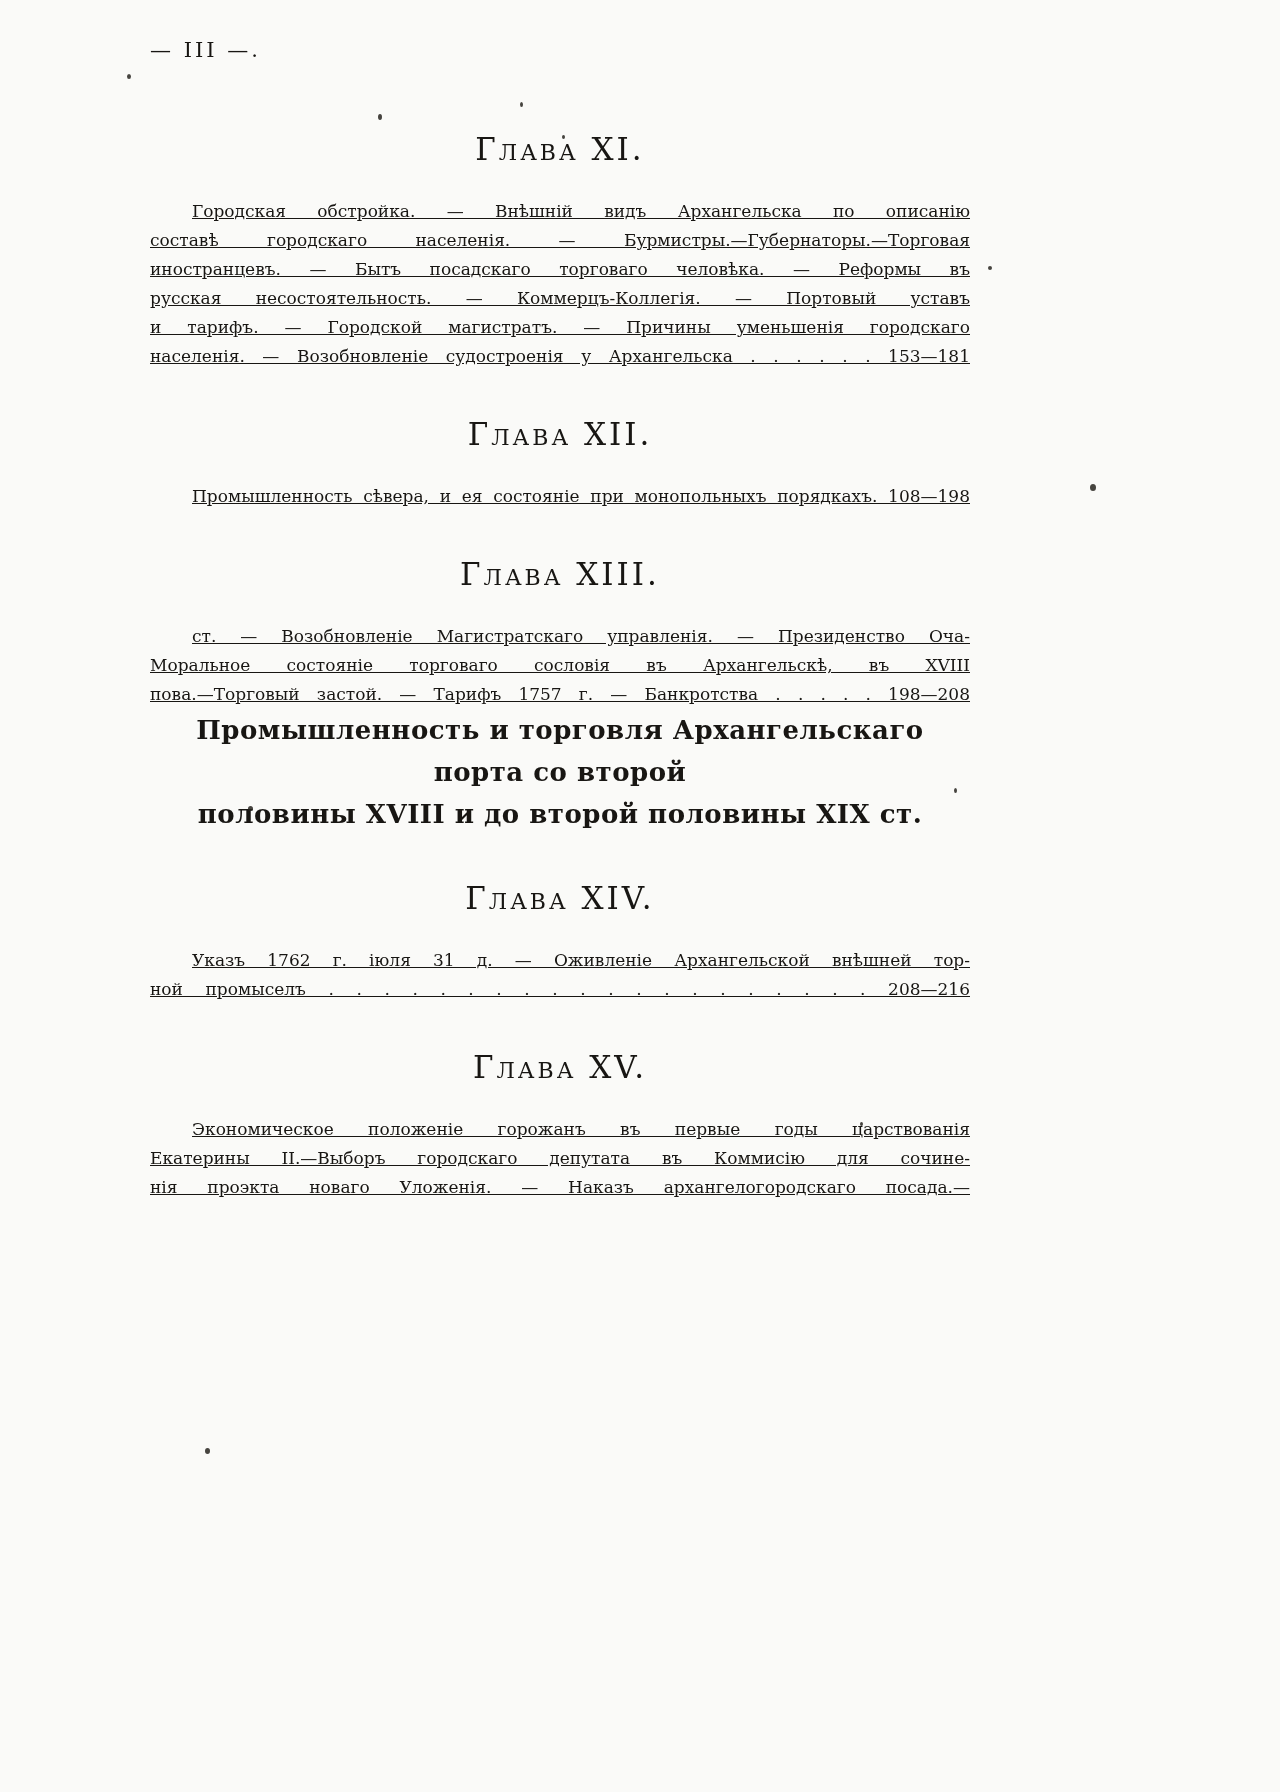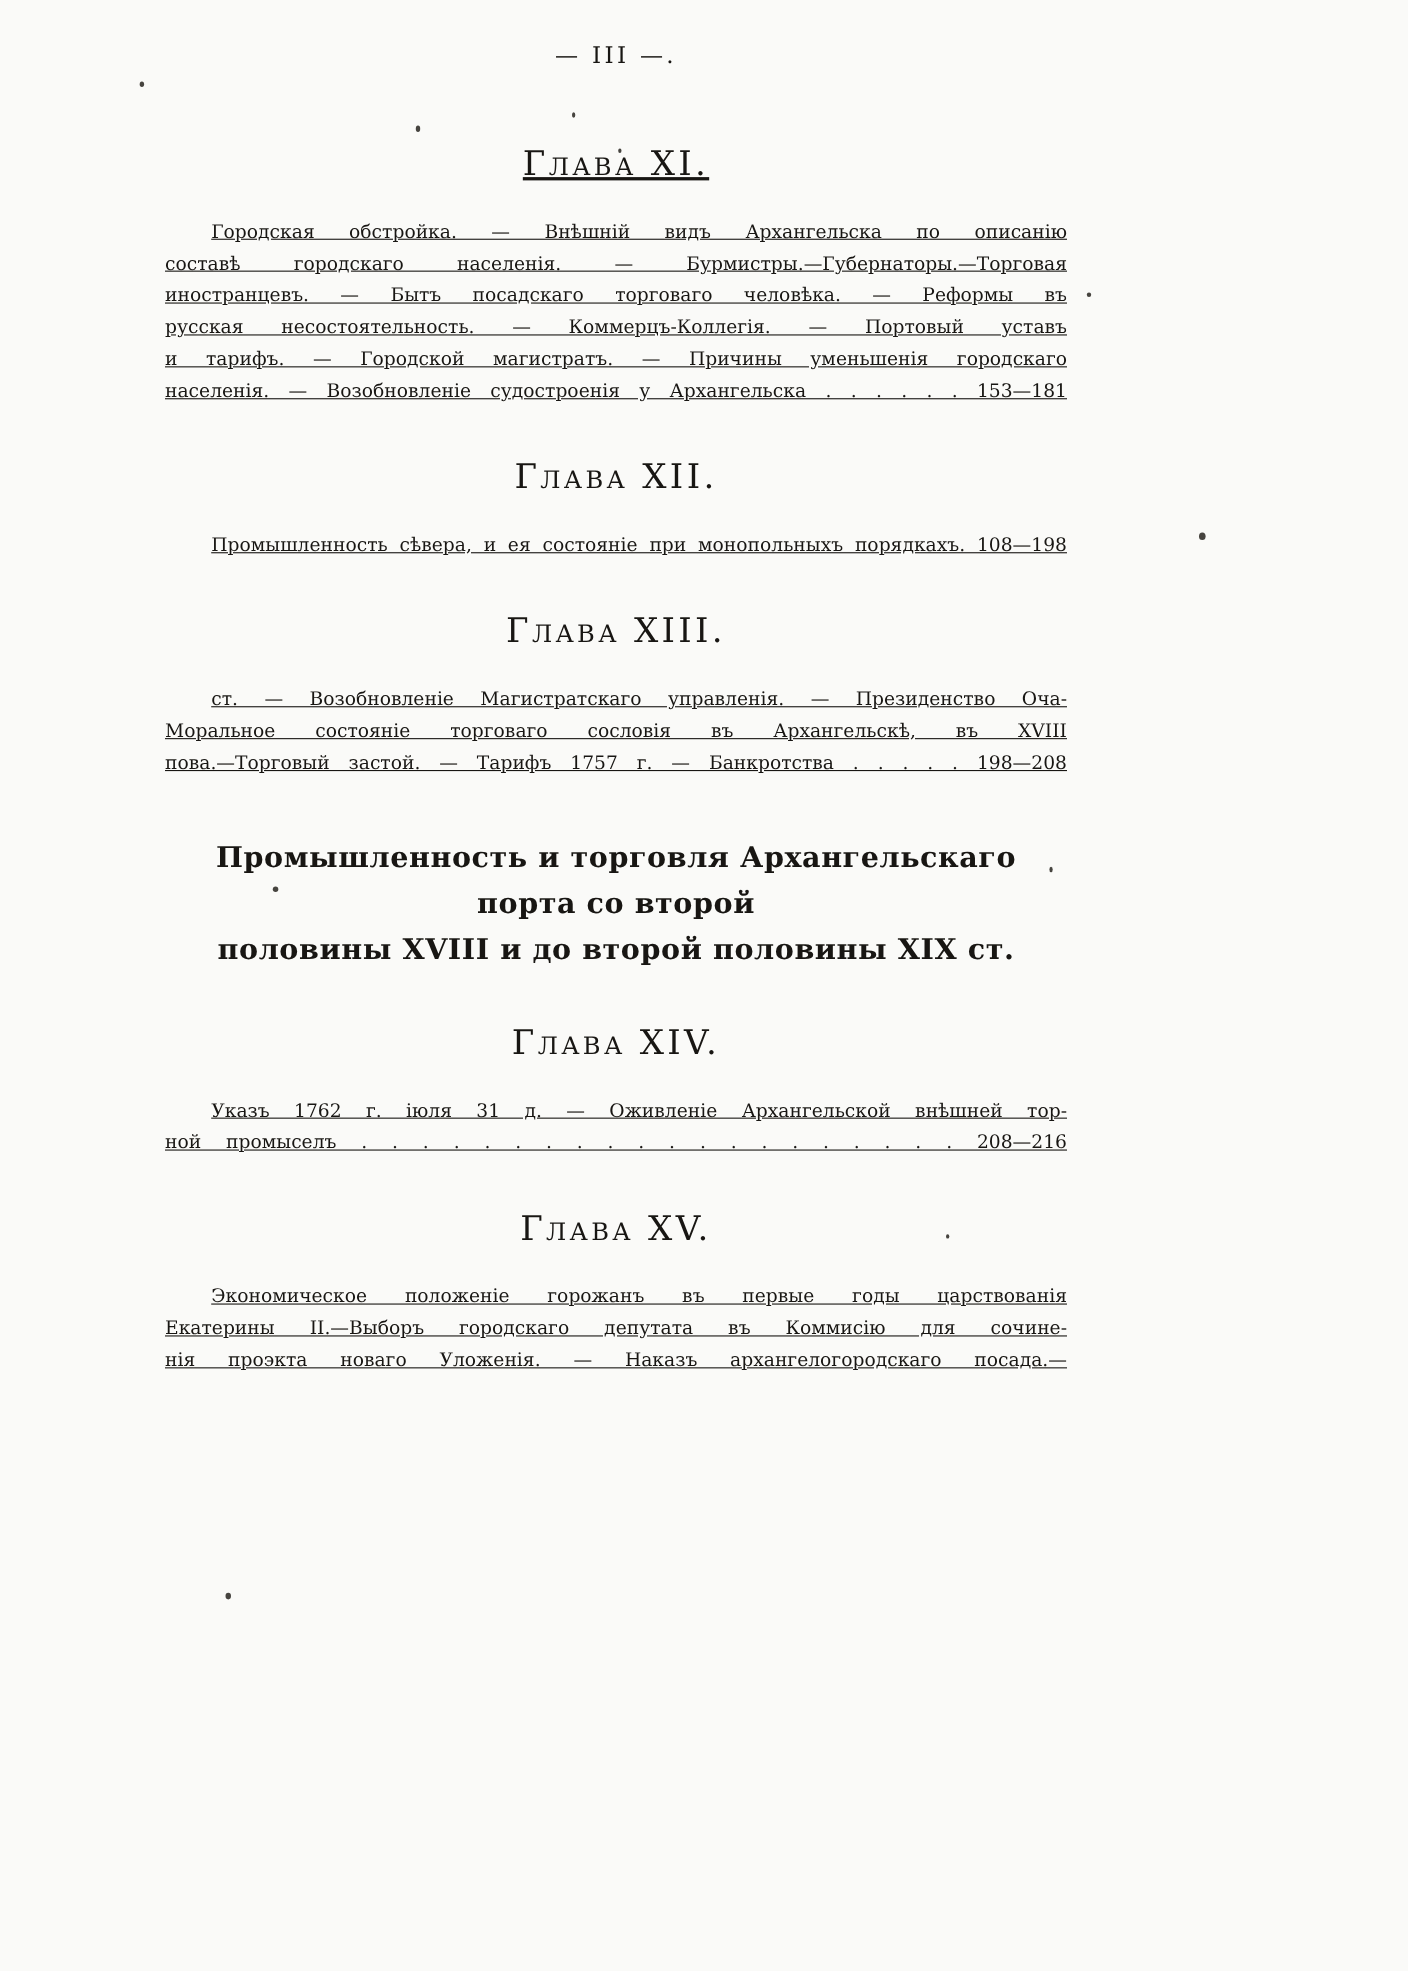--- a/index.html
+++ b/index.html
@@ -10,53 +10,52 @@
     font-family: "DejaVu Serif", serif;
     position: relative;
     overflow: hidden;
   }
   .page-column {
     position: absolute;
     left: 150px; top: 38px;
     width: 820px;
   }
   .page-number {
-    text-align: center;
+    text-align: left;
     font-size: 21px;
     letter-spacing: 3px;
   }
   h1, h2 { margin: 0; padding: 0; }
   .chapter-heading {
     font-variant: small-caps;
     font-weight: normal;
     text-align: center;
     font-size: 31px;
     line-height: 35px;
     letter-spacing: 3px;
     margin: 46px 0 30px 0;
   }
-  .chapter-heading.first { margin-top: 70px; text-decoration: underline; }
+  .chapter-heading.first { margin-top: 70px; }
   .para {
     font-size: 17px;
     line-height: 29px;
     word-spacing: 2px;
     text-decoration: underline;
   }
   .para div.line {
     text-align: justify;
     text-align-last: justify;
   }
   .para div.line:first-of-type { padding-left: 42px; }
   .part-title {
     font-weight: bold;
     text-align: center;
     font-size: 26px;
     line-height: 42px;
     letter-spacing: 0.5px;
-    margin-top: 50px;
   }
   .speck {
     position: absolute;
     background: #26231f;
     border-radius: 50%;
     opacity: 0.85;
   }
 </style>
 </head>
 <body>

